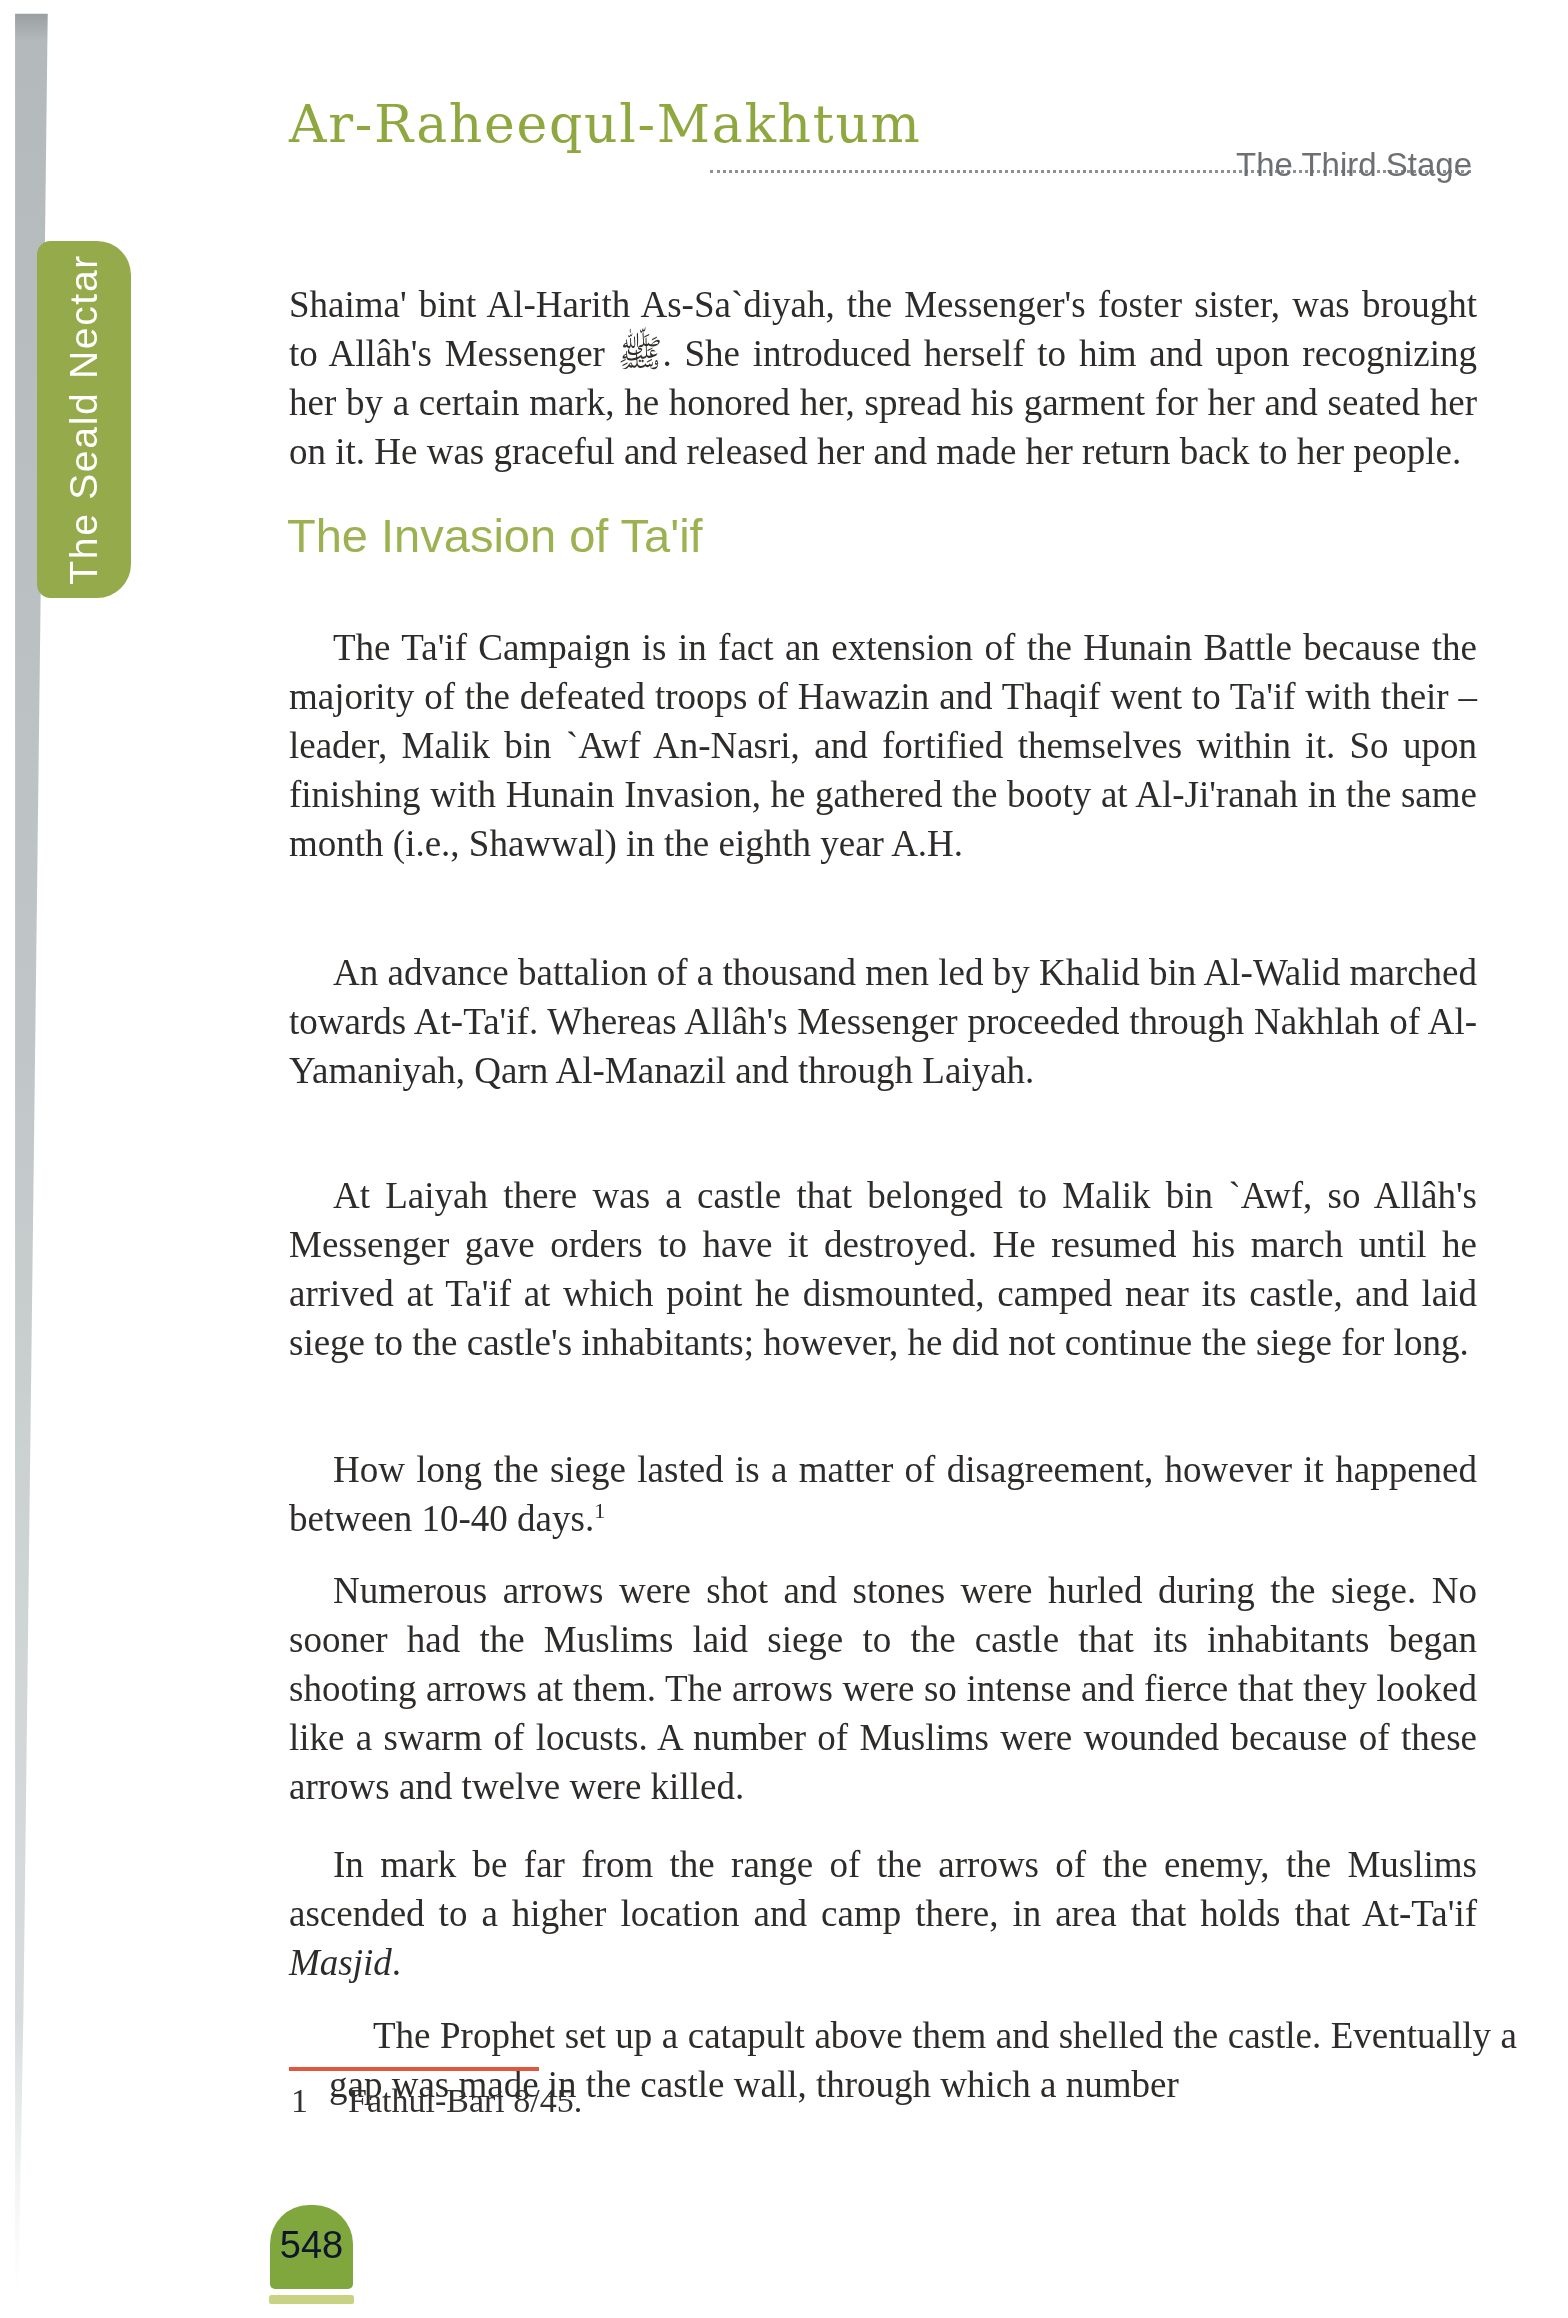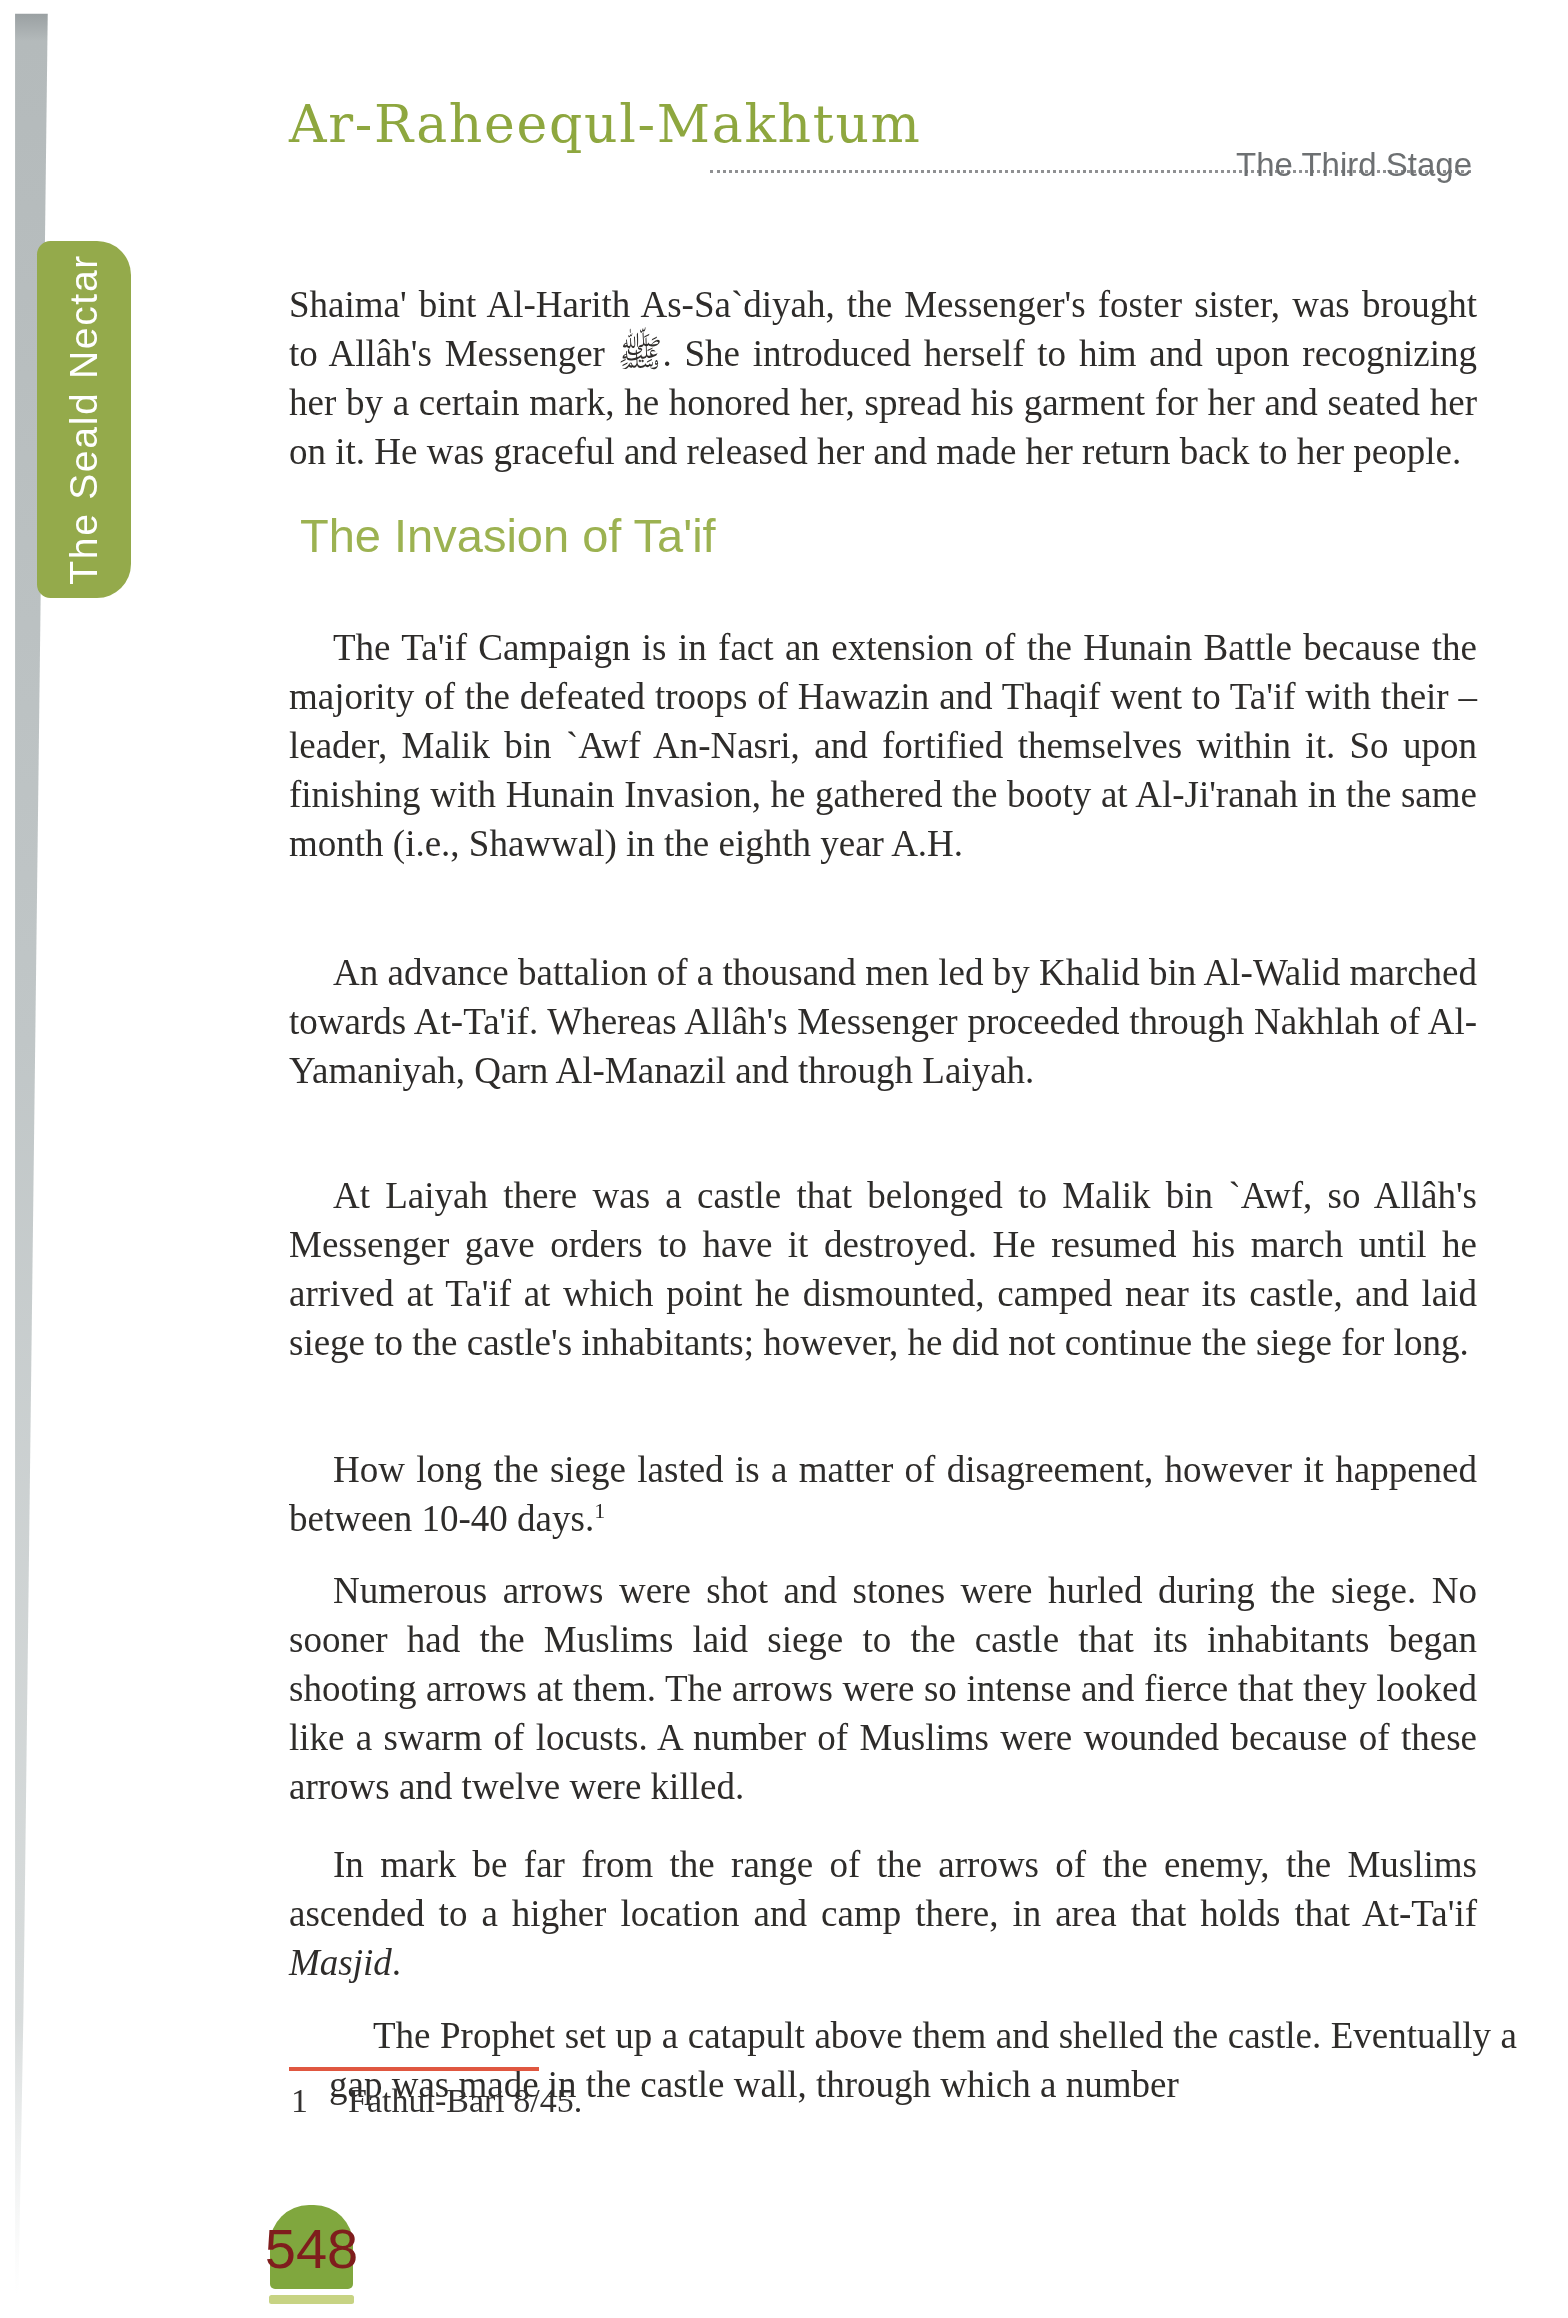--- a/index.html
+++ b/index.html
@@ -63,21 +63,21 @@
     position: absolute; left: 289px; width: 1188px;
     font-size: 37px; line-height: 49px;
     text-align: justify;
     color: var(--body-text, #2e2c2a);
   }
   .para.indent { text-indent: 44px; }
   .para sup { font-size: 22px; line-height: 0; }
   .para .ital { font-style: italic; }
 
   .section-heading {
-    position: absolute; left: 300px; top: 508px;
+    position: absolute; left: 287px; top: 508px;
     font-family: "Liberation Sans", sans-serif;
     font-size: 47px;
     color: var(--heading-green, #9cb251);
   }
 
   
   .footnote-rule {
     position: absolute; left: 289px; top: 2067px;
     width: 250px; height: 4.2px;
     background: var(--footnote-rule-red, #e05740);
@@ -93,22 +93,22 @@
   .page-badge {
     position: absolute; left: 270px; top: 2205px;
     width: 83px; height: 84px;
     background: var(--badge-green, #80a73e);
     border-radius: 39px 39px 5px 5px;
     display: flex; align-items: flex-end; justify-content: center;
     z-index: 2;
   }
   .page-badge-number {
     font-family: "Liberation Sans", sans-serif;
-    font-size: 56px; color: #7f1d1d;
-    padding-bottom: 8px;
+    font-size: 38px; color: #0f172a;
+    padding-bottom: 22px;
   }
   .page-badge-strip {
     position: absolute; left: 269px; top: 2295px;
     width: 85px; height: 9.2px;
     background: var(--badge-strip-green, #c7d383);
     border-radius: 2.5px;
   }
 </style>
 </head>
 <body>

